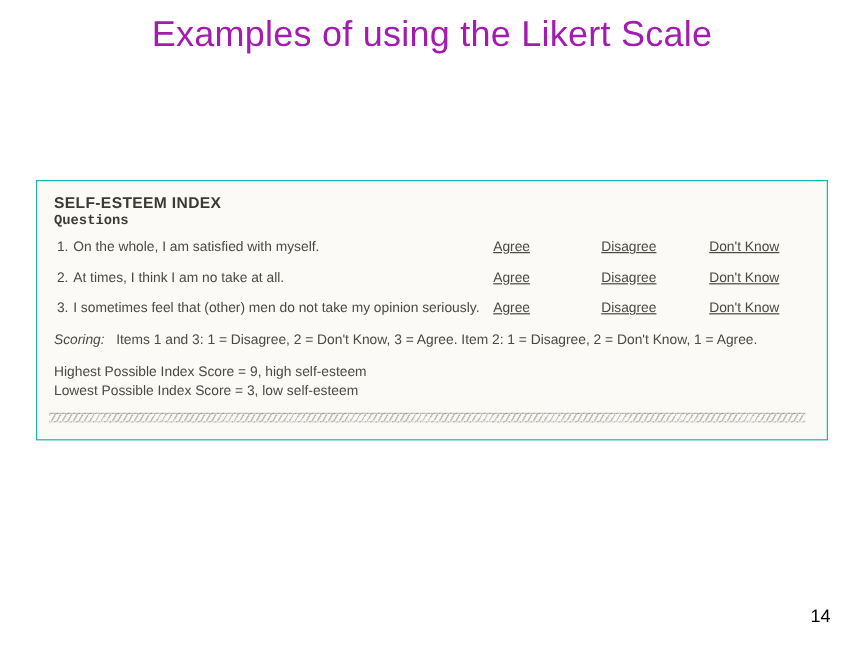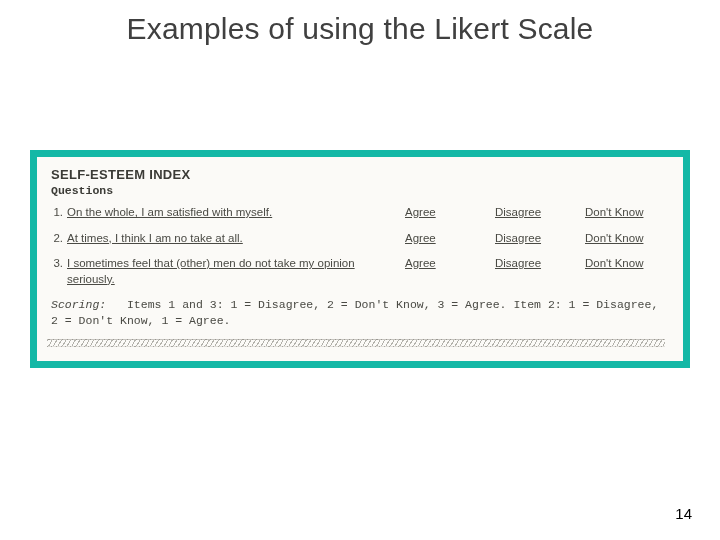--- a/index.html
+++ b/index.html
@@ -13,33 +13,33 @@
     overflow: hidden;
   }
   .slide {
     width: 720px;
     height: 540px;
     position: relative;
     box-sizing: border-box;
   }
   .title {
     font-size: 30px;
-    color: #404040;
+    color: #a21caf;
     text-align: center;
     padding: 10px 30px 0 30px;
     line-height: 1.25;
     letter-spacing: 0.2px;
   }
   .scan {
     position: absolute;
     left: 30px;
     top: 150px;
     width: 660px;
     background: #fbfaf7;
-    border: 7px solid #14b8a6;
+    border: 1px solid #14b8a6;
     box-sizing: border-box;
     padding: 10px 18px 14px 10px;
     color: #4a4a44;
     font-family: "Segoe UI", "Lucida Grande", Verdana, sans-serif;
   }
   .scan .index-title {
     font-weight: 700;
     font-size: 13px;
     letter-spacing: 0.3px;
     color: #3b3b36;
@@ -63,40 +63,38 @@
     width: 16px;
     flex-shrink: 0;
     text-align: right;
     padding-right: 4px;
     color: #4a4a44;
   }
   .q-text {
     flex: 1 1 auto;
     padding-right: 8px;
     color: #4a4a44;
-    text-decoration: underline;
   }
   .q-opts {
     flex-shrink: 0;
     width: 260px;
     display: flex;
     justify-content: space-between;
     color: #4a4a44;
   }
   .q-opts span {
     width: 80px;
     text-align: left;
     text-decoration: underline;
   }
   .scoring {
     font-size: 11.5px;
     line-height: 1.4;
     margin: 6px 0 10px 4px;
     color: #4a4a44;
-    font-family: Liberation Mono, monospace;
   }
   .scoring .em {
     font-style: italic;
   }
   .bounds {
     font-size: 11.5px;
     line-height: 1.4;
     margin: 0 0 0 4px;
     color: #4a4a44;
   }
@@ -164,18 +162,22 @@
         <span>Disagree</span>
         <span>Don't Know</span>
       </div>
     </div>
 
     <div class="scoring">
       <span class="em">Scoring:</span>
       &nbsp;&nbsp;<span>Items 1 and 3: 1 = Disagree, 2 = Don't Know, 3 = Agree. Item 2: 1 = Disagree, 2 = Don't Know, 1 = Agree.</span>
     </div>
 
+    <div class="bounds">
+      <div>Highest Possible Index Score = 9, high self-esteem</div>
+      <div>Lowest Possible Index Score = 3, low self-esteem</div>
+    </div>
 
     <div class="squiggle"></div>
   </div>
 
   <div class="page-num">14</div>
 </div>
 
 </body></html>

